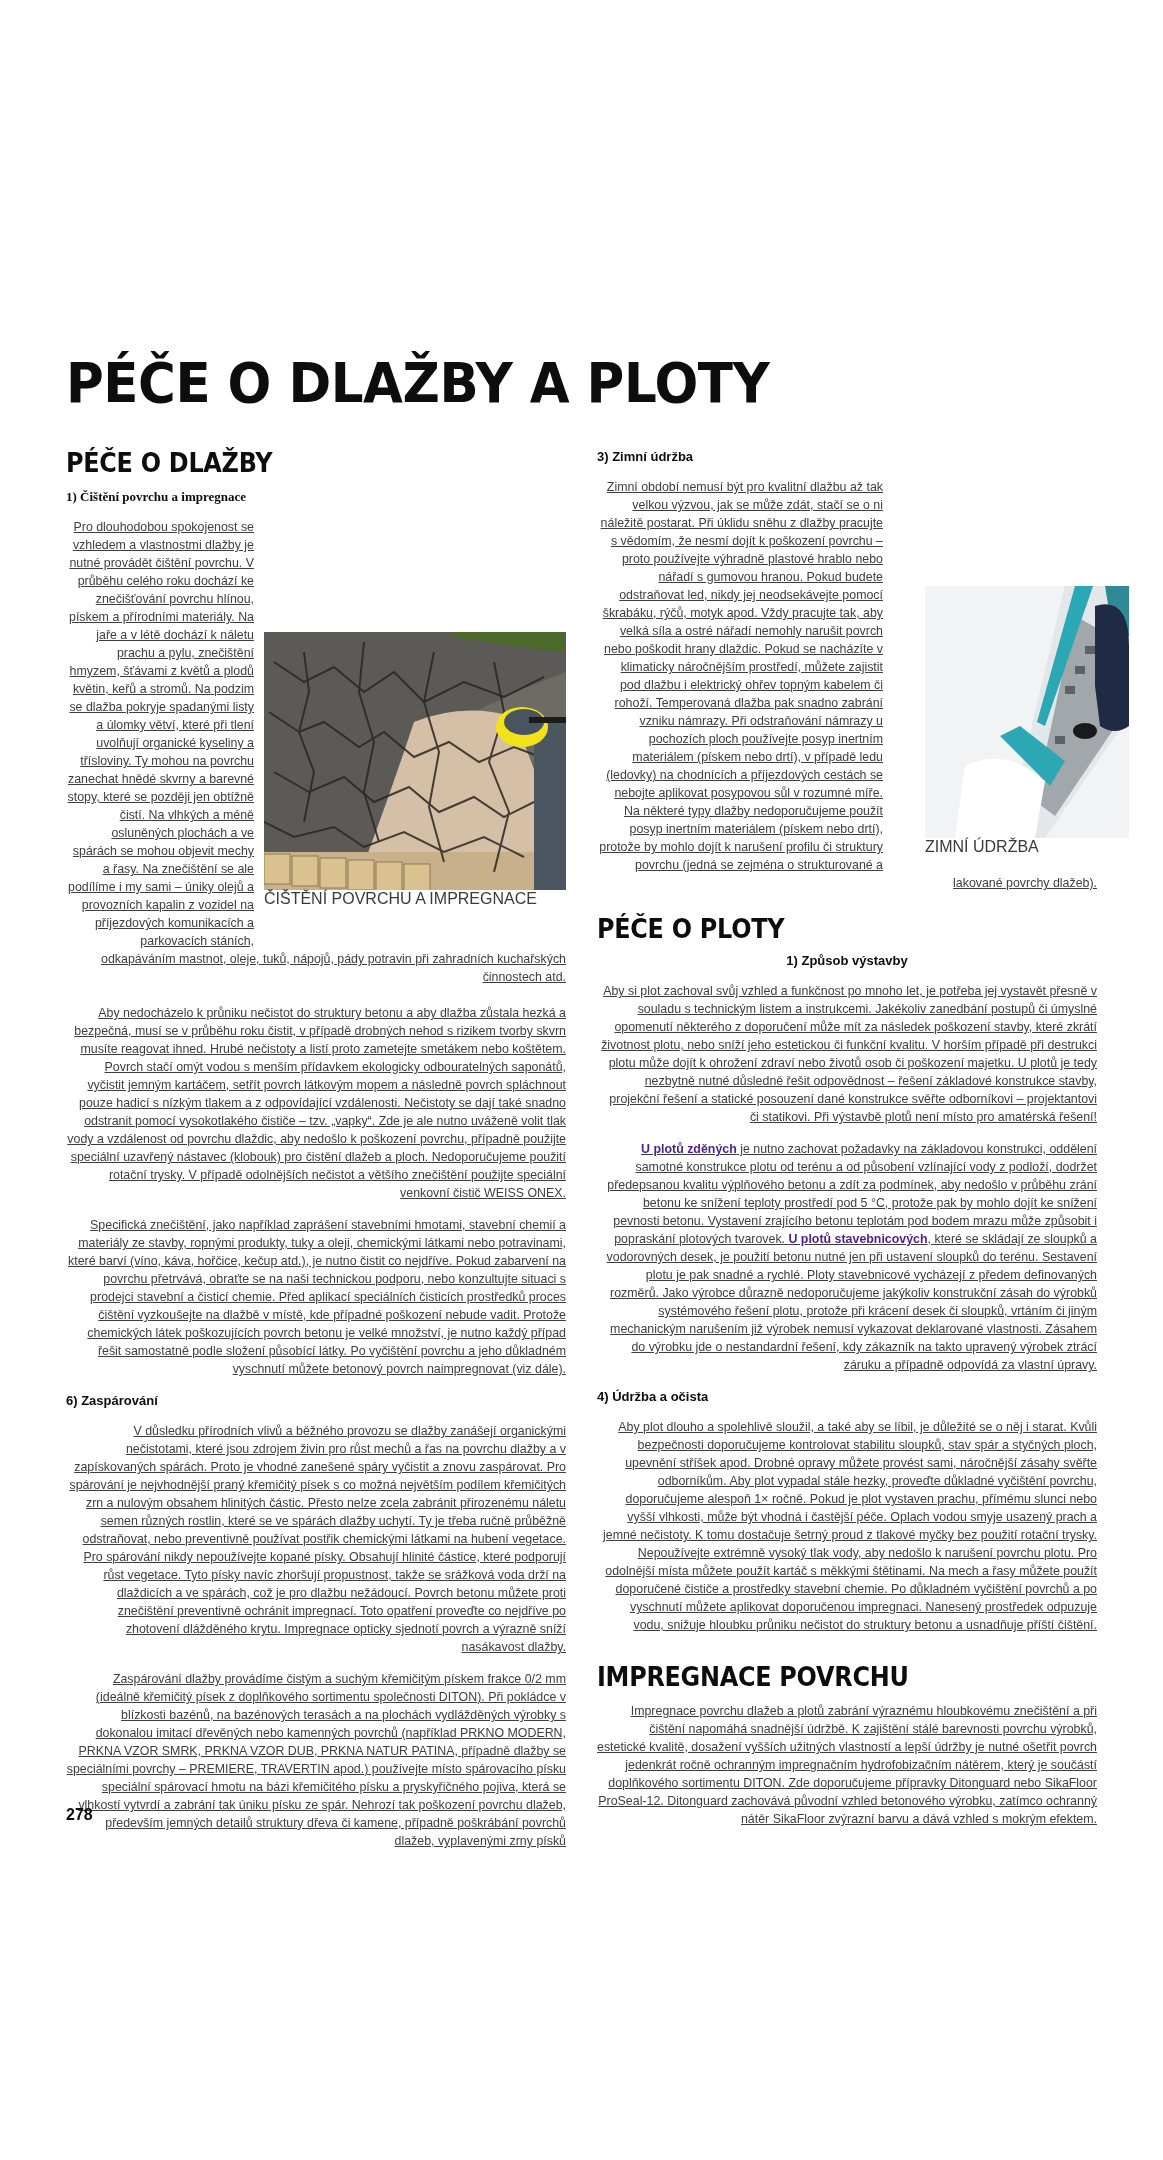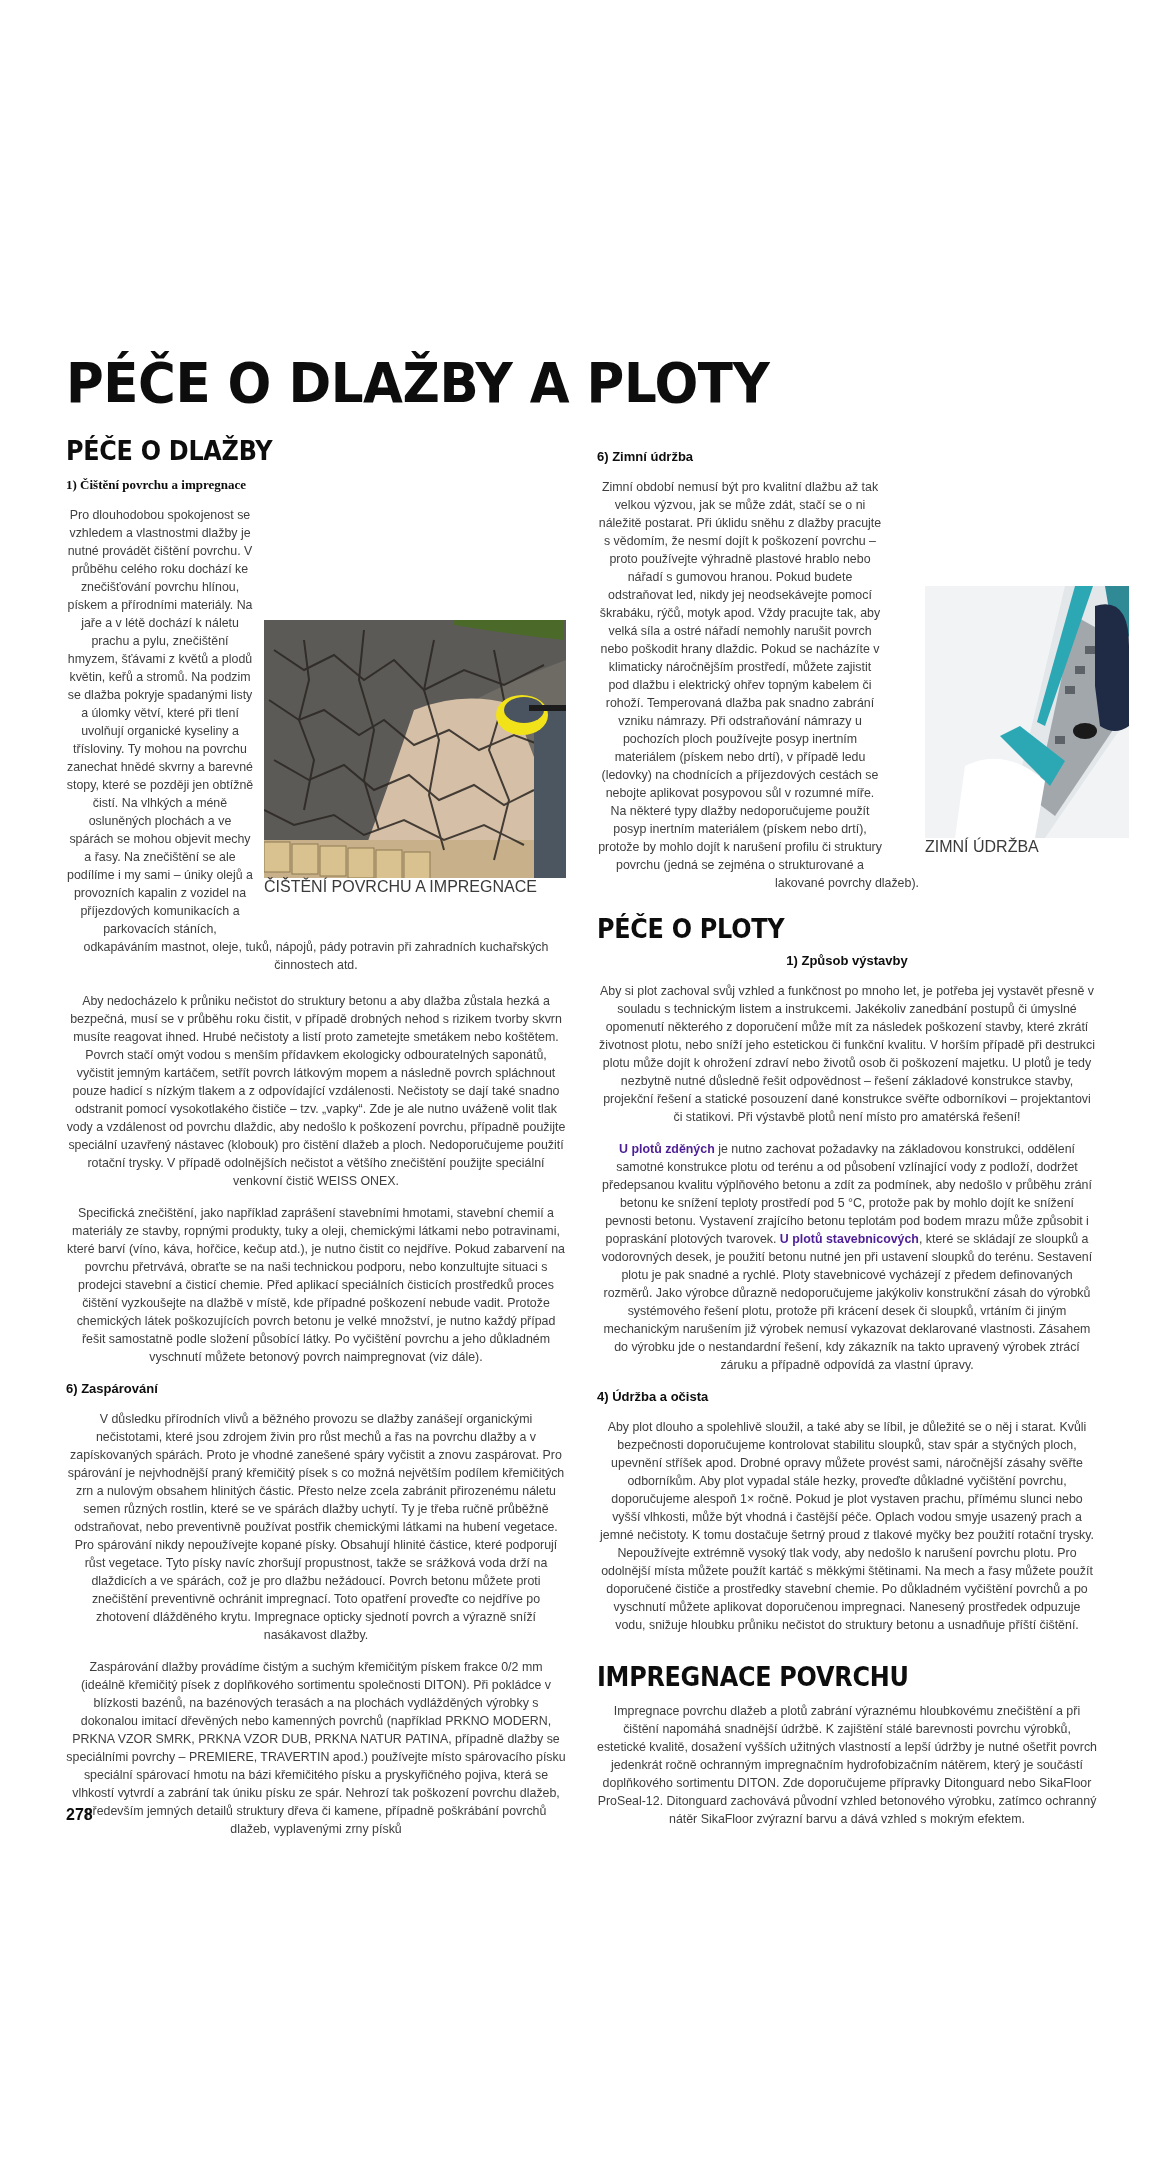--- a/index.html
+++ b/index.html
@@ -16,21 +16,21 @@
       font-family: "DejaVu Sans", sans-serif;
       font-weight: bold;
       font-size: 56px;
       letter-spacing: -0.5px;
       color: #0d0d0d;
       transform: scaleX(0.92);
       transform-origin: left top;
       white-space: nowrap;
     }
     .col { position: absolute; }
-    .col-left { left: 66px; top: 436px; width: 500px; }
+    .col-left { left: 66px; top: 448px; width: 500px; }
     .col-right { left: 597px; top: 448px; width: 500px; }
 
     .h2 {
       font-family: "DejaVu Sans", sans-serif;
       font-weight: bold;
       font-size: 26px;
       color: #0d0d0d;
       letter-spacing: -0.3px;
       transform: scaleX(0.92);
       transform-origin: left top;
@@ -41,21 +41,22 @@
       font-family: "Liberation Sans", sans-serif;
       font-weight: bold;
       font-size: 13px;
       color: #0d0d0d;
       line-height: 18px;
     }
     p.body {
       font-size: 12.4px;
       line-height: 18px;
       color: #3e3e3e;
-      text-align: center;
+      text-align: right;
+      text-decoration: underline;
     }
     p.body b { color: #4c1d95; }
 
     .float-right-left { float: right; width: 302px; height: 300px; margin: 6px 0 6px 10px; }
     .float-right-right { float: right; width: 204px; height: 280px; margin: 4px 0 6px 10px; padding-left: 32px; }
 
     .page-number {
       position: absolute;
       left: 66px; top: 1806px;
       font-weight: bold;
@@ -119,21 +120,21 @@
 
   <p class="body" style="clear:both; margin-top:18px;">Aby nedocházelo k průniku nečistot do struktury betonu a aby dlažba zůstala hezká a bezpečná, musí se v průběhu roku čistit, v případě drobných nehod s rizikem tvorby skvrn musíte reagovat ihned. Hrubé nečistoty a listí proto zametejte smetákem nebo koštětem. Povrch stačí omýt vodou s menším přídavkem ekologicky odbouratelných saponátů, vyčistit jemným kartáčem, setřít povrch látkovým mopem a následně povrch spláchnout pouze hadicí s nízkým tlakem a z odpovídající vzdálenosti. Nečistoty se dají také snadno odstranit pomocí vysokotlakého čističe – tzv. „vapky“. Zde je ale nutno uváženě volit tlak vody a vzdálenost od povrchu dlaždic, aby nedošlo k poškození povrchu, případně použijte speciální uzavřený nástavec (klobouk) pro čistění dlažeb a ploch. Nedoporučujeme použití rotační trysky. V případě odolnějších nečistot a většího znečištění použijte speciální venkovní čistič WEISS ONEX.</p>
   <p class="body" style="margin-top:14px;">Specifická znečištění, jako například zaprášení stavebními hmotami, stavební chemií a materiály ze stavby, ropnými produkty, tuky a oleji, chemickými látkami nebo potravinami, které barví (víno, káva, hořčice, kečup atd.), je nutno čistit co nejdříve. Pokud zabarvení na povrchu přetrvává, obraťte se na naši technickou podporu, nebo konzultujte situaci s prodejci stavební a čisticí chemie. Před aplikací speciálních čisticích prostředků proces čištění vyzkoušejte na dlažbě v místě, kde případné poškození nebude vadit. Protože chemických látek poškozujících povrch betonu je velké množství, je nutno každý případ řešit samostatně podle složení působící látky. Po vyčištění povrchu a jeho důkladném vyschnutí můžete betonový povrch naimpregnovat (viz dále).</p>
 
   <h3 class="h3" style="margin-top:14px;">6) Zaspárování</h3>
   <p class="body" style="margin-top:12px;">V důsledku přírodních vlivů a běžného provozu se dlažby zanášejí organickými nečistotami, které jsou zdrojem živin pro růst mechů a řas na povrchu dlažby a v zapískovaných spárách. Proto je vhodné zanešené spáry vyčistit a znovu zaspárovat. Pro spárování je nejvhodnější praný křemičitý písek s co možná největším podílem křemičitých zrn a nulovým obsahem hlinitých částic. Přesto nelze zcela zabránit přirozenému náletu semen různých rostlin, které se ve spárách dlažby uchytí. Ty je třeba ručně průběžně odstraňovat, nebo preventivně používat postřik chemickými látkami na hubení vegetace. Pro spárování nikdy nepoužívejte kopané písky. Obsahují hlinité částice, které podporují růst vegetace. Tyto písky navíc zhoršují propustnost, takže se srážková voda drží na dlaždicích a ve spárách, což je pro dlažbu nežádoucí. Povrch betonu můžete proti znečištění preventivně ochránit impregnací. Toto opatření proveďte co nejdříve po zhotovení dlážděného krytu. Impregnace opticky sjednotí povrch a výrazně sníží nasákavost dlažby.</p>
   <p class="body" style="margin-top:14px;">Zaspárování dlažby provádíme čistým a suchým křemičitým pískem frakce 0/2 mm (ideálně křemičitý písek z doplňkového sortimentu společnosti DITON). Při pokládce v blízkosti bazénů, na bazénových terasách a na plochách vydlážděných výrobky s dokonalou imitací dřevěných nebo kamenných povrchů (například PRKNO MODERN, PRKNA VZOR SMRK, PRKNA VZOR DUB, PRKNA NATUR PATINA, případně dlažby se speciálními povrchy – PREMIERE, TRAVERTIN apod.) používejte místo spárovacího písku speciální spárovací hmotu na bázi křemičitého písku a pryskyřičného pojiva, která se vlhkostí vytvrdí a zabrání tak úniku písku ze spár. Nehrozí tak poškození povrchu dlažeb, především jemných detailů struktury dřeva či kamene, případně poškrábání povrchů dlažeb, vyplavenými zrny písků</p>
 </div>
 
 <div class="col col-right">
-  <h3 class="h3" style="margin-top:0;">6) Zimní údržba</h3>
+  <h3 class="h3" style="margin-top:0;">3) Zimní údržba</h3>
 
   <div style="margin-top:12px;">
     <div class="float-right-right" style="margin-top:108px;">
       <div class="photo" style="height:252px;">
         <svg width="204" height="252" viewBox="0 0 204 252">
           <rect width="204" height="252" fill="#f1f3f5"></rect>
           <path d="M140 0 L204 0 L204 130 L120 252 L80 252 Z" fill="#e3e7ea"></path>
           <path d="M150 30 L204 60 L204 120 L130 230 L110 215 Z" fill="#6d7378" opacity="0.55"></path>
           <g fill="#3f464b" opacity="0.7">
             <rect x="160" y="60" width="10" height="8"></rect>

